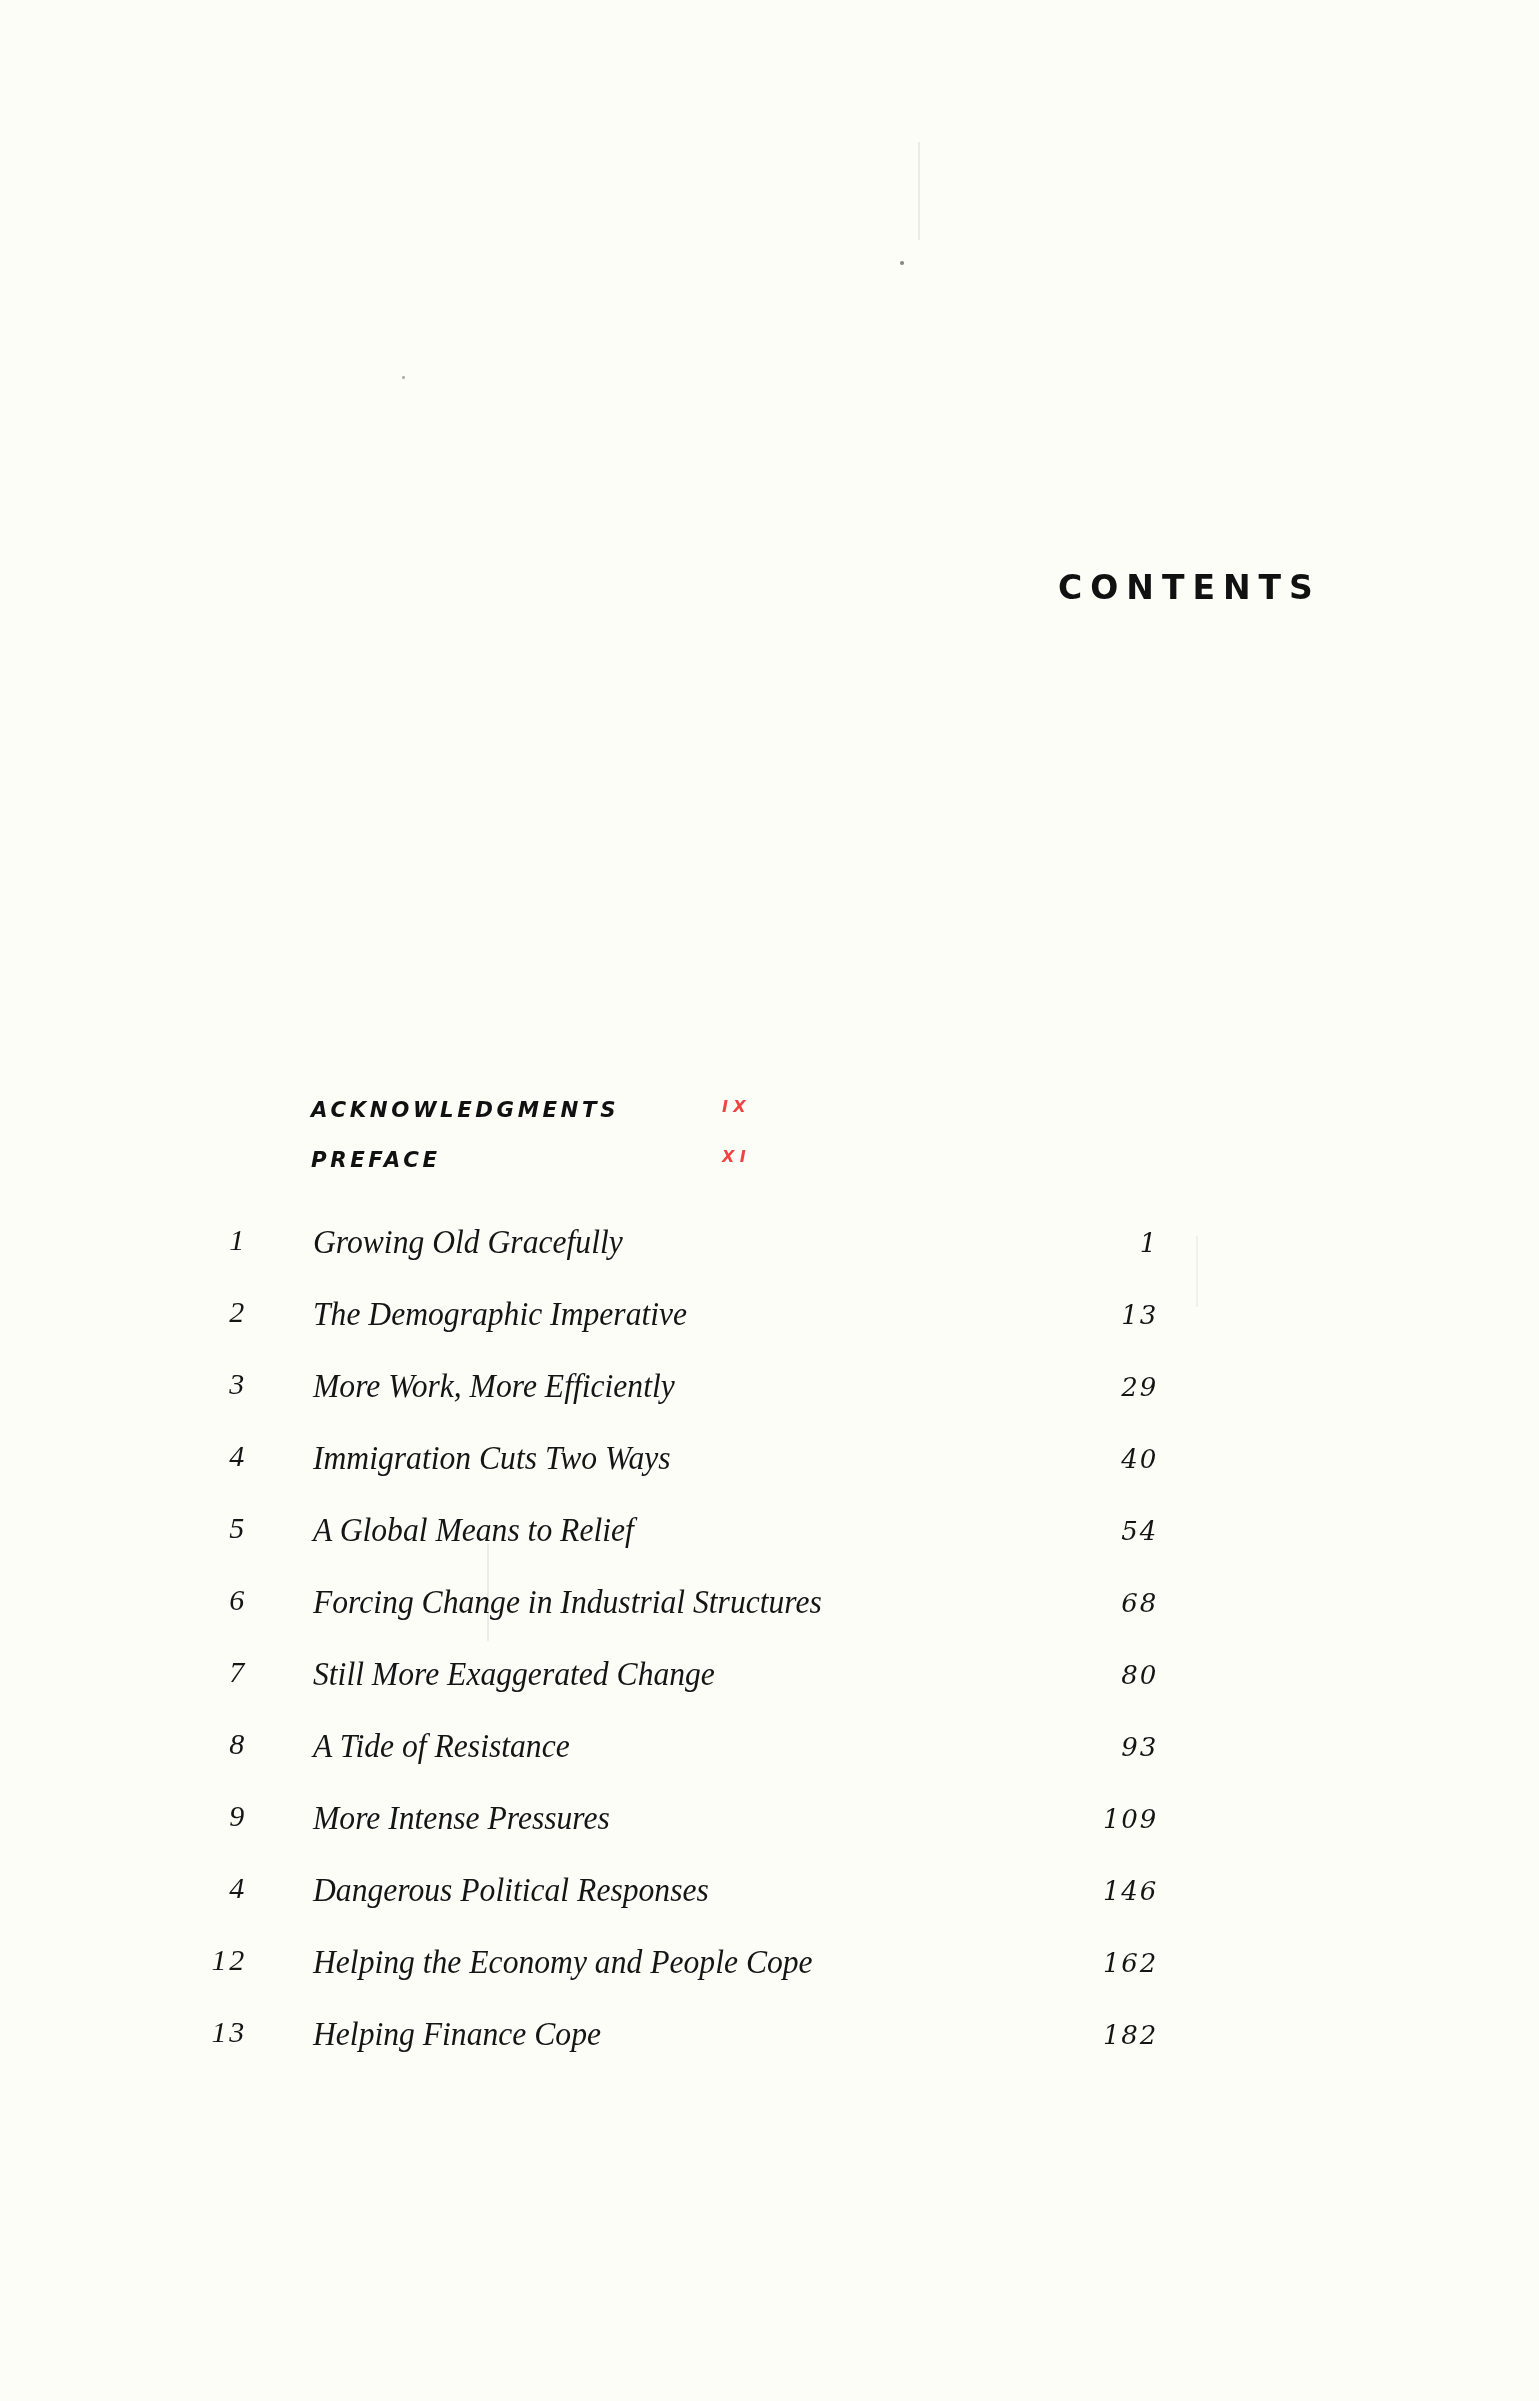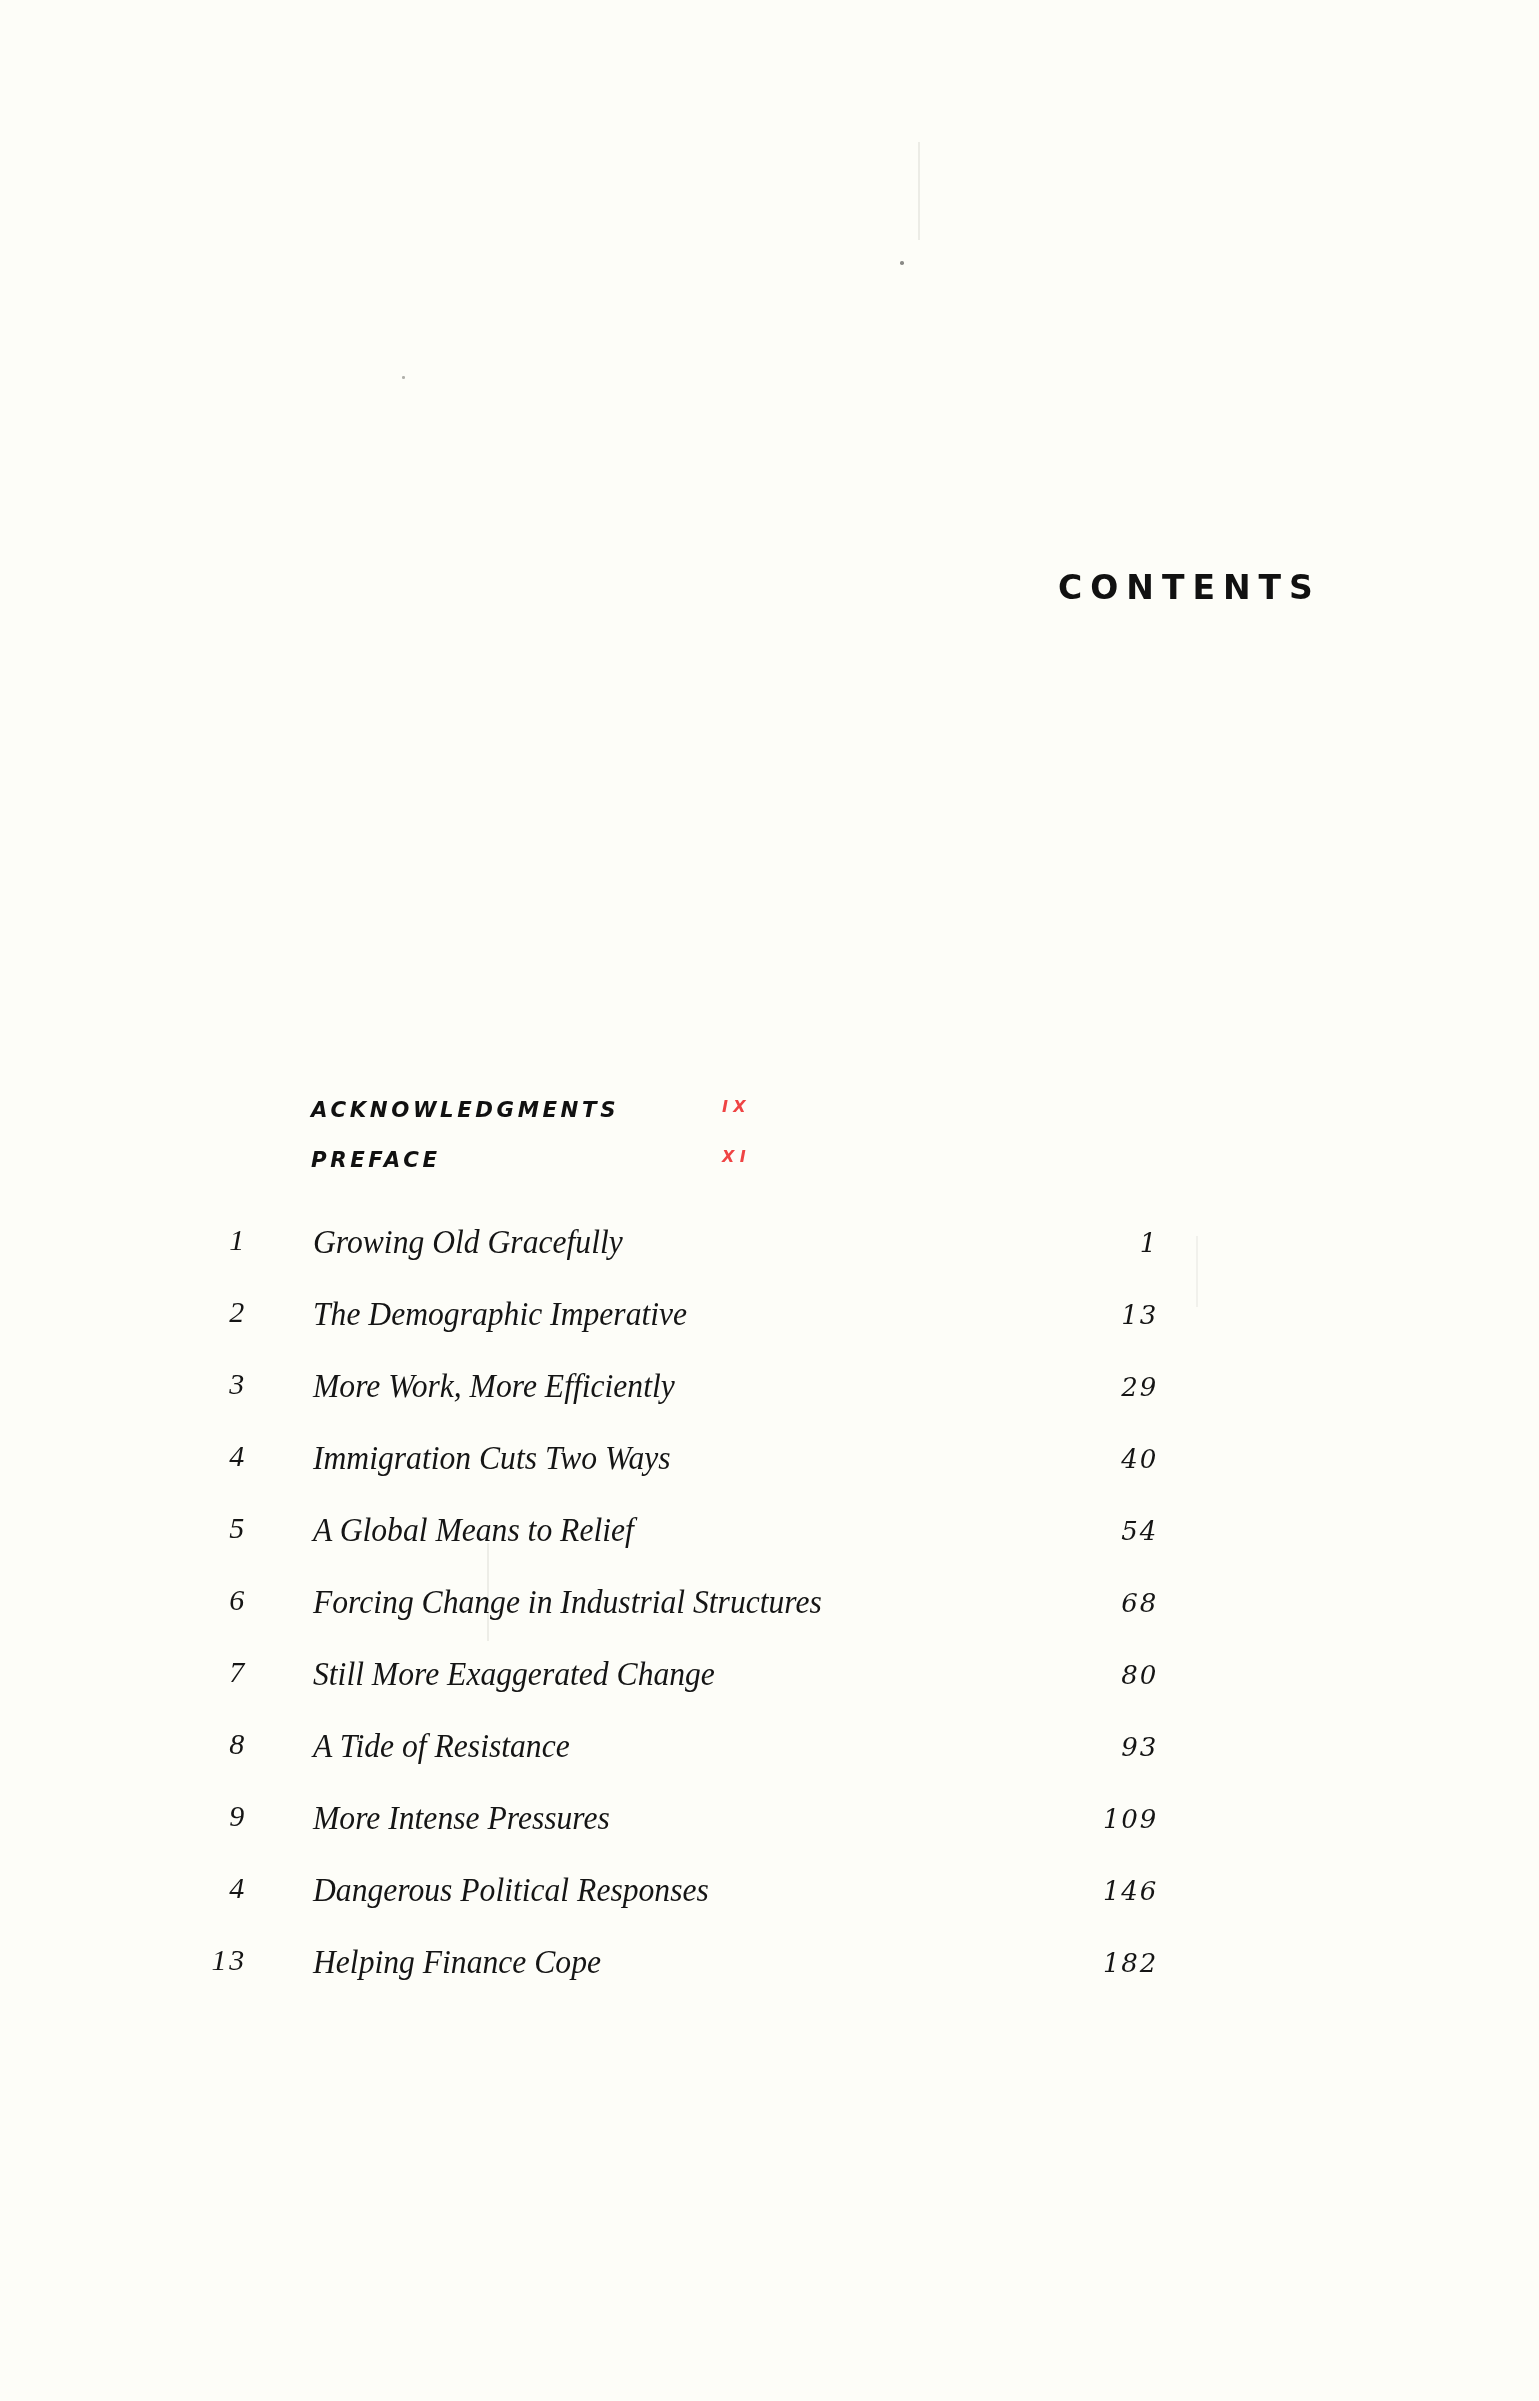--- a/index.html
+++ b/index.html
@@ -218,20 +218,25 @@
       <span class="ch-num">9</span>
       <span class="ch-title">More Intense Pressures</span>
       <span class="ch-page">109</span>
     </div>
     <div class="chapter-row">
       <span class="ch-num">4</span>
       <span class="ch-title">Dangerous Political Responses</span>
       <span class="ch-page">146</span>
     </div>
     <div class="chapter-row">
+      <span class="ch-num">12</span>
+      <span class="ch-title">Helping the Economy and People Cope</span>
+      <span class="ch-page">162</span>
+    </div>
+    <div class="chapter-row">
       <span class="ch-num">13</span>
       <span class="ch-title">Helping Finance Cope</span>
       <span class="ch-page">182</span>
     </div>
   </div>
 
 </div>
 
 
 </body></html>

